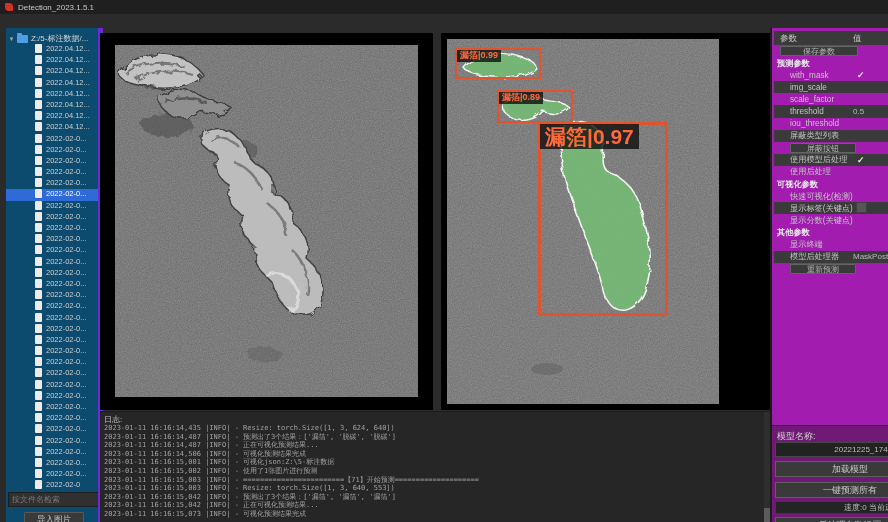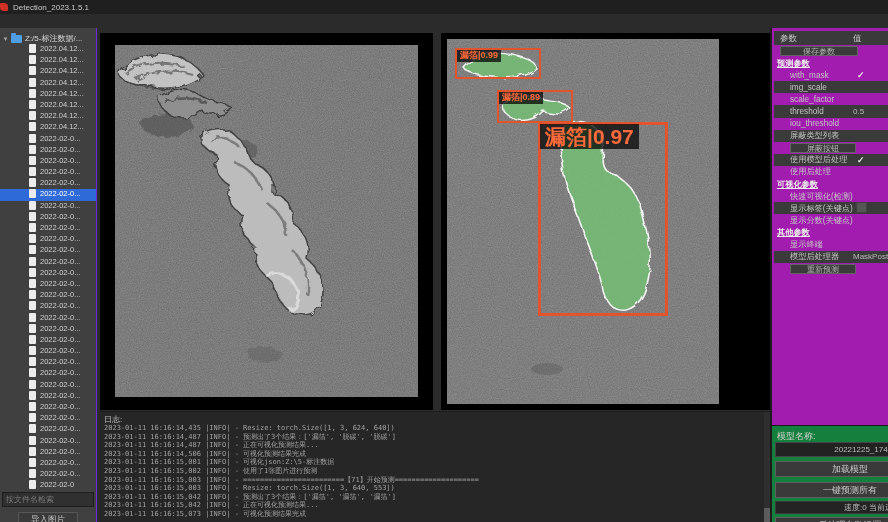--- a/index.html
+++ b/index.html
@@ -1,31 +1,31 @@
 <!DOCTYPE html>
 <html><head>
 <meta charset="utf-8">
 <style>
   html,body{margin:0;padding:0;background:#1a1a1a;}
   #app{position:relative;width:888px;height:522px;background:#2b2b2b;overflow:hidden;
        font-family:"Liberation Sans",sans-serif;color:#ccc;}
 
   
   .titlebar{position:absolute;left:0;top:0;width:888px;height:14px;background:#1f1f1f;
-            display:flex;align-items:center;gap:5px;box-sizing:border-box;}
+            display:flex;align-items:center;gap:5px;padding-left:5px;box-sizing:border-box;}
   .app-icon{width:8px;height:8px;background:#d23126;border-radius:1px 4px 1px 4px;flex:none;}
   .title-text{font-size:8px;color:#c8c8c8;white-space:nowrap;}
   .menubar{position:absolute;left:0;top:14px;width:888px;height:14px;background:#2d2d2d;
            display:flex;align-items:center;gap:16px;padding-left:8px;box-sizing:border-box;
            border-bottom:1px solid #242424;}
   .menu-item{font-size:9px;color:#d2d2d2;white-space:nowrap;}
 
   
-  .sidebar{position:absolute;left:0;top:28px;width:97px;height:494px;background:#404040;overflow:hidden;
-           border-right:1px solid #6d28d9;box-sizing:border-box;}
+  .sidebar{position:absolute;left:6px;top:28px;width:97px;height:494px;background:#0c4a6e;overflow:hidden;
+           border-right:5px solid #6d28d9;box-sizing:border-box;}
   .tree{position:absolute;left:0;top:2px;width:97px;height:462px;overflow:hidden;padding-top:3px;}
   .tree-root{height:11px;display:flex;align-items:center;font-size:8px;color:#d8d8d8;white-space:nowrap;}
   .arrow{width:11px;text-align:center;font-size:7px;color:#a8a8a8;flex:none;}
   .folder{width:11px;height:8px;background:#4f9ee3;border-radius:1px;position:relative;margin-right:3px;flex:none;}
   .folder:before{content:"";position:absolute;left:0;top:-2px;width:5px;height:2px;background:#4f9ee3;border-radius:1px 1px 0 0;}
   .tree-item{height:11.2px;display:flex;font-size:7.5px;color:#cfcfcf;
              padding-left:29px;white-space:nowrap;box-sizing:border-box;}
   .tree-item.selected{background:#2f6ad9;color:#ffffff;}
   .doc{width:7px;height:9px;background:#ececec;margin-right:4px;flex:none;border-radius:1px;}
   .search-input{position:absolute;left:2px;top:464px;width:92px;height:15px;background:#303030;
@@ -62,32 +62,32 @@
   #params{position:absolute;left:770px;top:28px;width:118px;height:397px;background:#a21caf;
           border-left:2px solid #1c1c1c;box-sizing:border-box;overflow:hidden;}
   .p-header{position:absolute;left:2px;top:3px;width:116px;height:14px;background:#3a3a3a;
             font-size:8.5px;color:#c9c9c9;line-height:14px;}
   .p-h-param{position:absolute;left:6px;}
   .p-h-val{position:absolute;left:79px;}
   .p-rows{position:absolute;left:2px;top:17px;width:116px;}
   .p-row{height:12.1px;display:flex;align-items:center;font-size:8.2px;color:#c4c4c4;position:relative;}
   .p-row.shaded{background:#3a3a3a;}
   .p-row.section{color:#ececec;font-weight:bold;}
-  .p-row.section .nm{padding-left:3px;text-decoration:underline;}
+  .p-row.section .nm{padding-left:3px;}
   .nm{padding-left:16px;white-space:nowrap;overflow:hidden;}
   .p-val{position:absolute;left:79px;font-size:8px;color:#b9b9b9;white-space:nowrap;}
   .check{color:#e8e8e8;font-weight:bold;font-size:9px;padding-left:4px;}
   .ubox{width:9px;height:9px;background:#565656;border:1px solid #404040;margin-left:3px;}
   .p-btn{margin-left:6px;width:78px;height:10px;background:#3a3a3a;border:1px solid #646464;
          color:#b5b5b5;font-size:8px;line-height:9px;text-align:center;border-radius:1px;
          font-family:"Liberation Sans",sans-serif;padding:0;}
   .p-btn.small{margin-left:16px;width:66px;}
 
   
-  #model{position:absolute;left:770px;top:425px;width:118px;height:97px;background:#15803d;
+  #model{position:absolute;left:770px;top:425px;width:118px;height:97px;background:#701a75;
          border-left:2px solid #1c1c1c;border-top:1px solid #1b1b1b;box-sizing:border-box;overflow:hidden;}
   .m-label{position:absolute;left:5px;top:4px;font-size:9px;color:#d0d0d0;}
   .m-name{position:absolute;left:3px;top:16px;width:130px;height:15px;background:#222222;
           border:1px solid #464646;font-size:8px;color:#bdbdbd;text-align:right;line-height:13px;
           padding-right:3px;box-sizing:border-box;white-space:nowrap;}
   .m-btn{position:absolute;left:3px;width:150px;height:16px;background:#3a3a3a;border:1px solid #5e5e5e;
          color:#c9c9c9;font-size:9px;text-align:center;line-height:14px;
          font-family:"Liberation Sans",sans-serif;padding:0;}
   #btn-load{top:35px;}
   #btn-predict-all{top:56px;}

